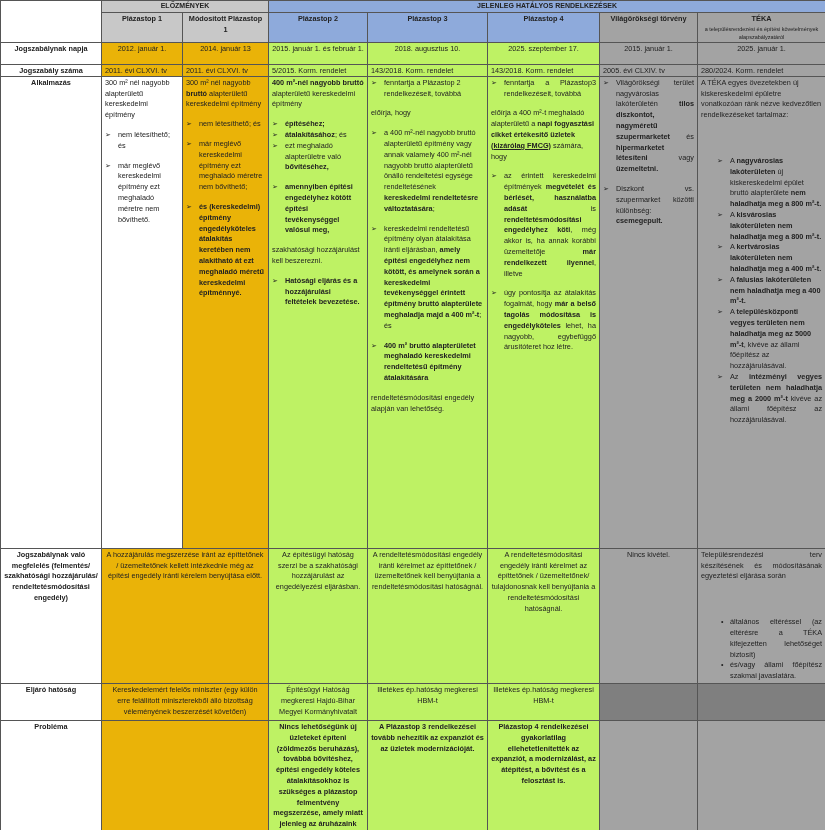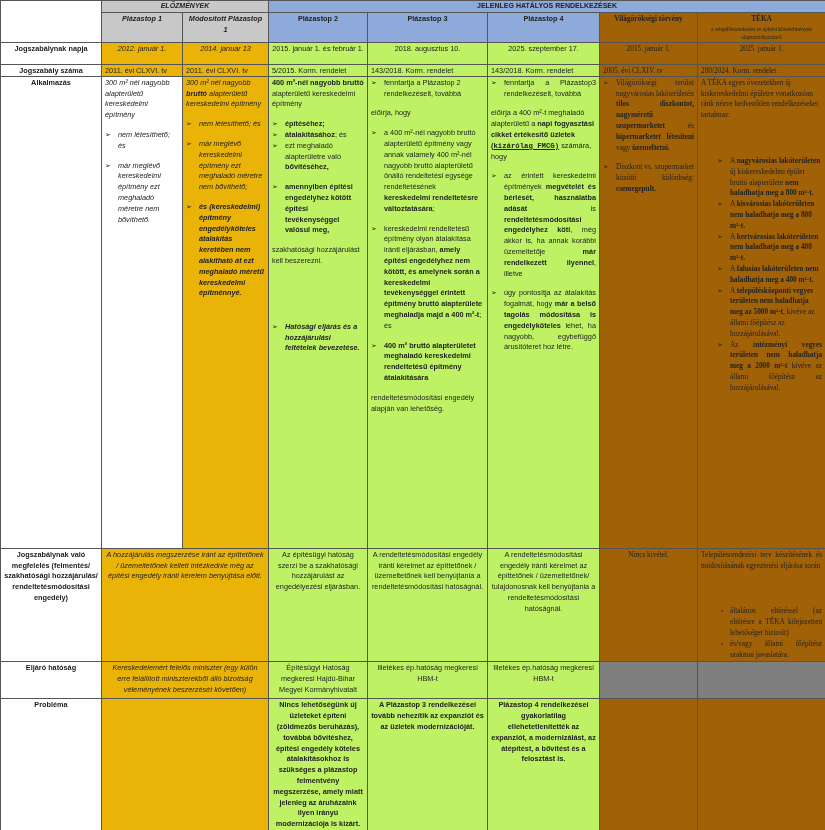--- a/index.html
+++ b/index.html
@@ -3,37 +3,37 @@
 <meta charset="utf-8">
 <style>
   html,body{margin:0;padding:0;background:#fff;}
   body{width:825px;height:830px;overflow:hidden;font-family:"Liberation Sans","DejaVu Sans",sans-serif;color:#222;}
   table{border-collapse:collapse;table-layout:fixed;width:825px;}
   td{border:1px solid #555;vertical-align:top;font-size:7.3px;line-height:10.8px;padding:1px 3px;overflow:hidden;}
   .grey{background:#eab308;}
   .greyh{background:#c8c8c8;}
   .blueh{background:#8eaadb;}
   .blue{background:#bef264;}
-  .yell{background:#a16207;font-family:Liberation Serif, serif;}
+  .yell{background:#a3a3a3;}
   .dark{background:#7f7f7f;}
   .c{text-align:center;}
   .j{text-align:justify;}
   .b{font-weight:bold;}
-  .i{font-style:italic;margin-top:46px;}
+  .i{}
   .rowlabel{font-weight:bold;text-align:center;}
   .hdr1{font-size:7px;line-height:10px;padding:0 2px;}
   .small{font-size:5.5px;line-height:8px;font-weight:normal;}
   ul{margin:0;padding:0;list-style:none;}
   li{position:relative;padding-left:13px;margin:0;}
   li:before{content:"\27A2";position:absolute;left:0;top:0;font-size:7px;font-style:normal;}
   ul.dot li:before{content:"\2022";left:4px;}
   ul.indent{margin-left:16px;margin-top:35px;}
   p{margin:0;}
   .gap{height:9px;}
-  .u{text-decoration:underline;font-family:Liberation Mono, monospace;}
+  .u{text-decoration:underline;}
 </style>
 </head>
 <body>
 
 <table>
   <colgroup>
     <col style="width:101px">
       <col style="width:81px">
       <col style="width:86px">
       <col style="width:99px">

